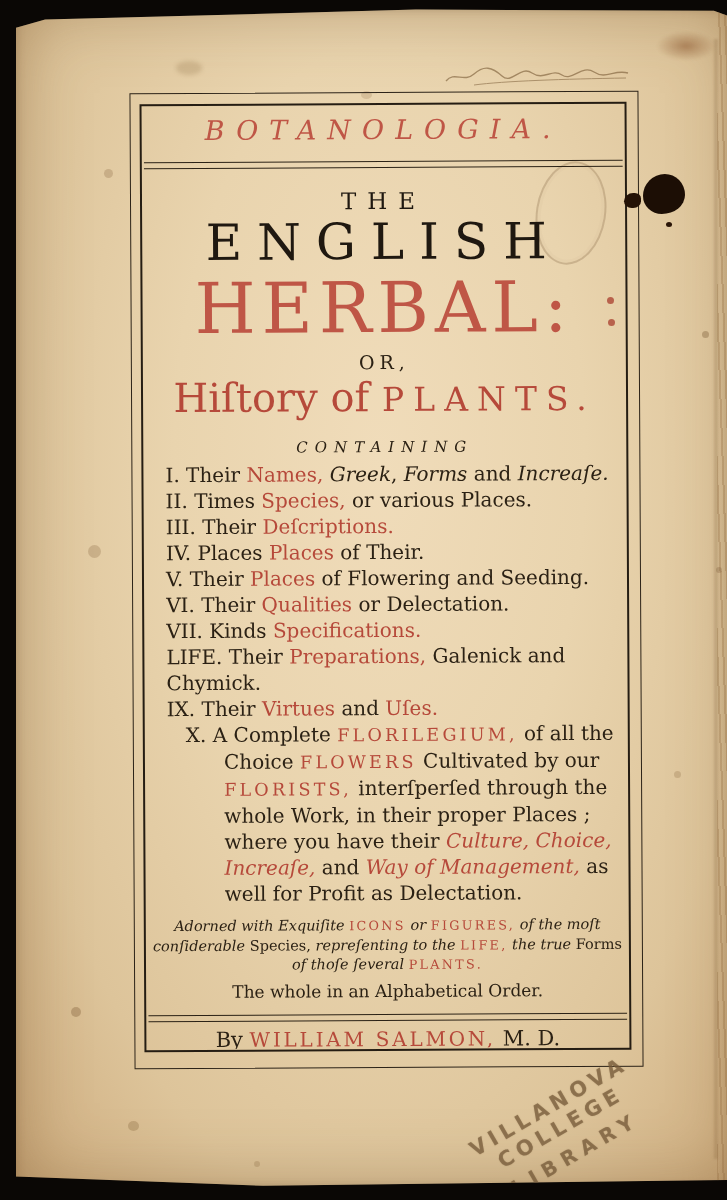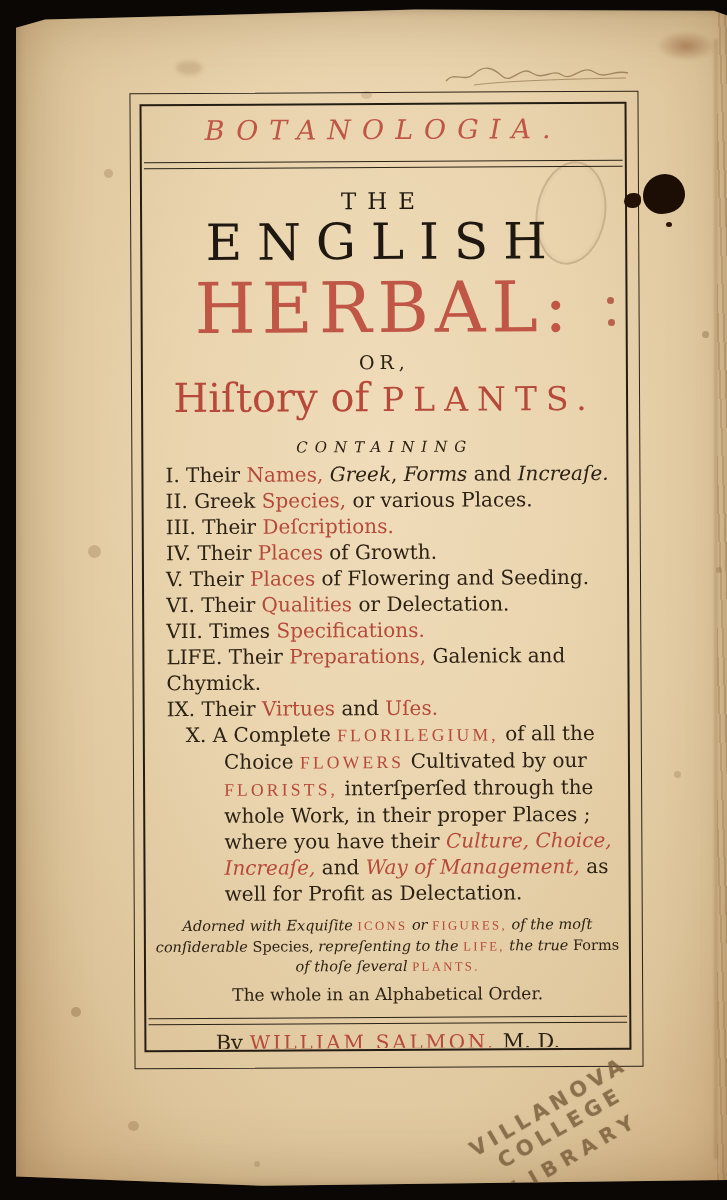--- a/index.html
+++ b/index.html
@@ -48,21 +48,21 @@
   .adorned{font-size:14.5px;line-height:19.5px;margin-top:10px;padding:0 2px;}
   .alpha-note{font-size:17px;margin-top:6px;}
   .dr-by{margin-top:13px;}
   .byline{font-size:21px;padding:6px 0 6px 0;}
 
   
   .c-ink{}
   .c-red{color:var(--red);}
   .c-it{font-style:italic;}
   .c-redit{color:var(--red);font-style:italic;}
-  .c-redsp{color:var(--red);letter-spacing:.18em;font-size:.88em;font-family:Liberation Serif, serif;}
+  .c-redsp{color:var(--red);letter-spacing:.18em;font-size:.88em;}
   .c-redsc{color:var(--red);letter-spacing:.14em;font-size:.95em;}
 
   
   .ink-blot{position:absolute;left:627px;top:165px;width:42px;height:40px;background:#1c0e05;
     border-radius:52% 48% 55% 45% / 55% 52% 48% 45%;}
   .ink-blot-satellite{position:absolute;left:608px;top:184px;width:17px;height:15px;background:#241206;border-radius:60% 40% 50% 50%;}
   .ink-dot{position:absolute;left:650px;top:213px;width:6px;height:5px;background:#2a1507;border-radius:50%;}
   .rust-stain{position:absolute;left:640px;top:22px;width:60px;height:30px;border-radius:50%;
     background:radial-gradient(rgba(120,60,20,.45), rgba(120,60,20,0) 70%);filter:blur(1px);}
   .blind-stamp{position:absolute;left:520px;top:152px;width:66px;height:100px;border:2px solid rgba(146,117,82,.35);
@@ -117,26 +117,26 @@
       <div class="title-the">THE</div>
       <div class="title-english">ENGLISH</div>
       <div class="title-herbal">HERBAL:</div>
       <div class="title-or">OR,</div>
       <div class="subtitle"><span class="c-red">Hiſtory of </span><span class="c-redcaps">PLANTS.</span></div>
 
       <div class="containing">CONTAINING</div>
 
       <div class="contents">
         <div><span class="c-ink">I. Their </span><span class="c-red">Names,</span><span class="c-ink"> </span><span class="c-it">Greek</span><span class="c-ink">, </span><span class="c-it">Forms</span><span class="c-ink"> and </span><span class="c-it">Increaſe.</span></div>
-        <div><span class="c-ink">II. Greek </span><span class="c-red">Species,</span><span class="c-ink"> or various Places.</span></div>
+        <div><span class="c-ink">II. Times </span><span class="c-red">Species,</span><span class="c-ink"> or various Places.</span></div>
         <div><span class="c-ink">III. Their </span><span class="c-red">Deſcriptions.</span></div>
-        <div><span class="c-ink">IV. Their </span><span class="c-red">Places</span><span class="c-ink"> of Growth.</span></div>
+        <div><span class="c-ink">IV. Places </span><span class="c-red">Places</span><span class="c-ink"> of Their.</span></div>
         <div><span class="c-ink">V. Their </span><span class="c-red">Places</span><span class="c-ink"> of Flowering and Seeding.</span></div>
         <div><span class="c-ink">VI. Their </span><span class="c-red">Qualities</span><span class="c-ink"> or Delectation.</span></div>
-        <div><span class="c-ink">VII. Times </span><span class="c-red">Specifications.</span></div>
+        <div><span class="c-ink">VII. Kinds </span><span class="c-red">Specifications.</span></div>
         <div><span class="c-ink">LIFE. Their </span><span class="c-red">Preparations,</span><span class="c-ink"> Galenick and Chymick.</span></div>
         <div><span class="c-ink">IX. Their </span><span class="c-red">Virtues</span><span class="c-ink"> and </span><span class="c-red">Uſes.</span></div>
         <div class="contents-item-x"><span class="c-ink">X. A Complete </span><span class="c-redsp">FLORILEGIUM,</span><span class="c-ink"> of all the Choice </span><span class="c-redsp">FLOWERS</span><span class="c-ink"> Cultivated by our </span><span class="c-redsp">FLORISTS,</span><span class="c-ink"> interſperſed through the whole Work, in their proper Places ; where you have their </span><span class="c-redit">Culture, Choice, Increaſe,</span><span class="c-ink"> and </span><span class="c-redit">Way of Management,</span><span class="c-ink"> as well for Profit as Delectation.</span></div>
       </div>
 
       <div class="adorned"><span class="c-it">Adorned with Exquiſite </span><span class="c-redsp">ICONS</span><span class="c-it"> or </span><span class="c-redsp">FIGURES,</span><span class="c-it"> of the moſt conſiderable </span><span class="c-ink">Species,</span><span class="c-it"> repreſenting to the </span><span class="c-redsp">LIFE,</span><span class="c-it"> the true </span><span class="c-ink">Forms</span><span class="c-it"> of thoſe ſeveral </span><span class="c-redsp">PLANTS.</span></div>
       <div class="alpha-note">The whole in an Alphabetical Order.</div>
 
       <div class="double-rule dr-by"></div>
       <div class="byline"><span class="c-ink">By </span><span class="c-redsc">WILLIAM SALMON,</span><span class="c-ink"> M. D.</span></div>

